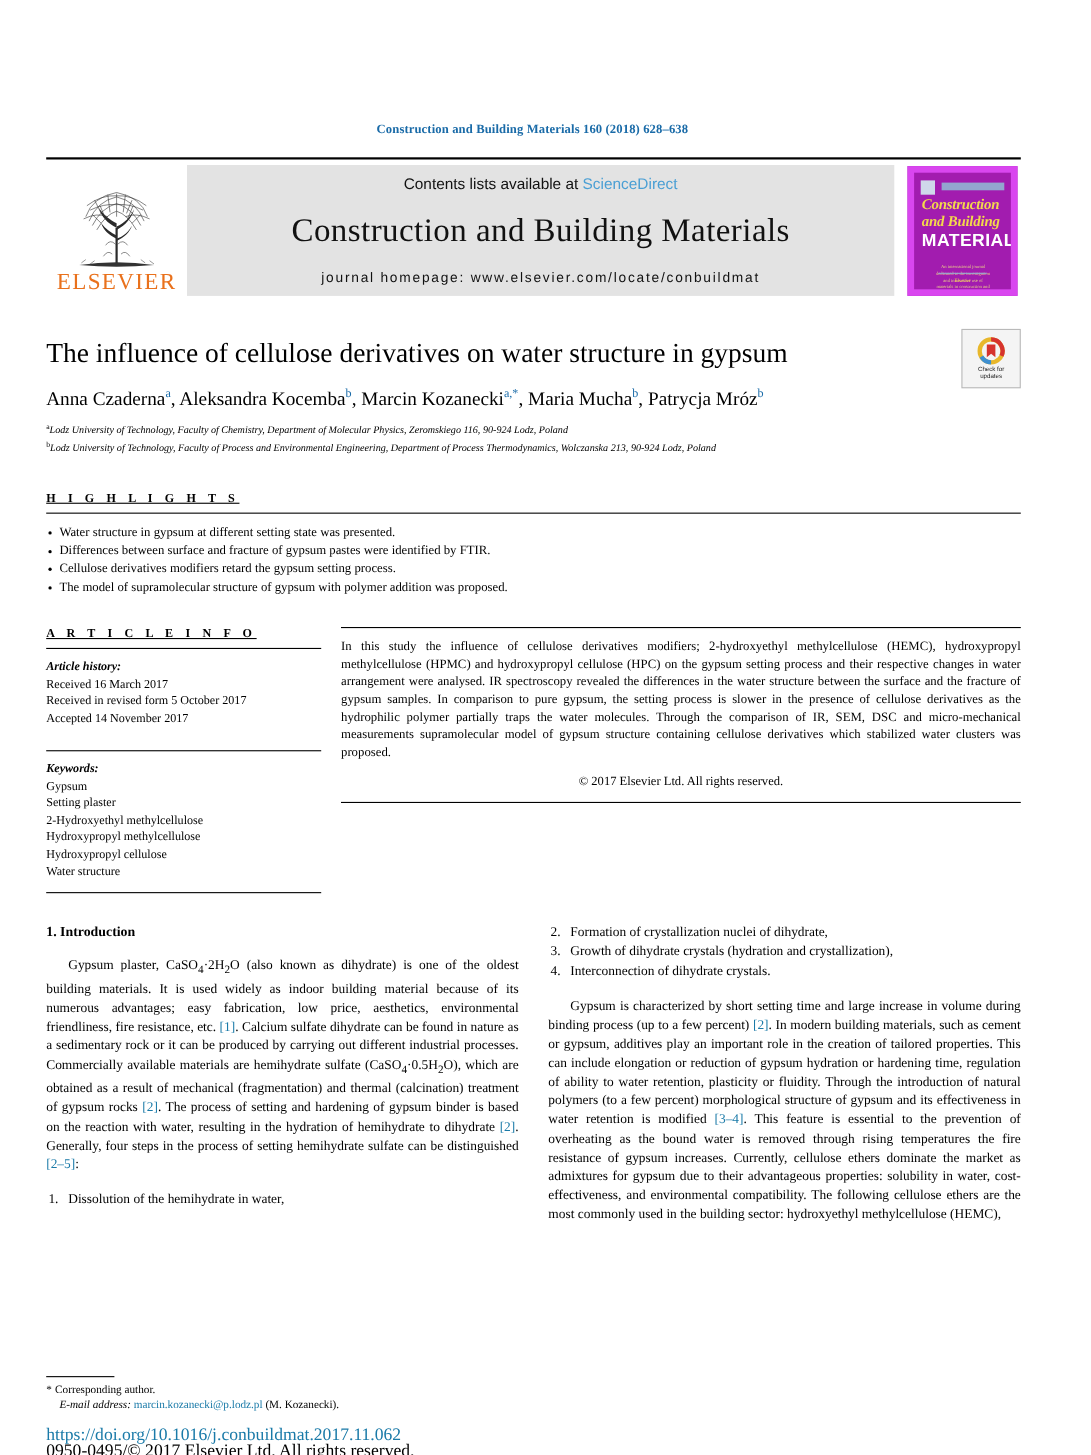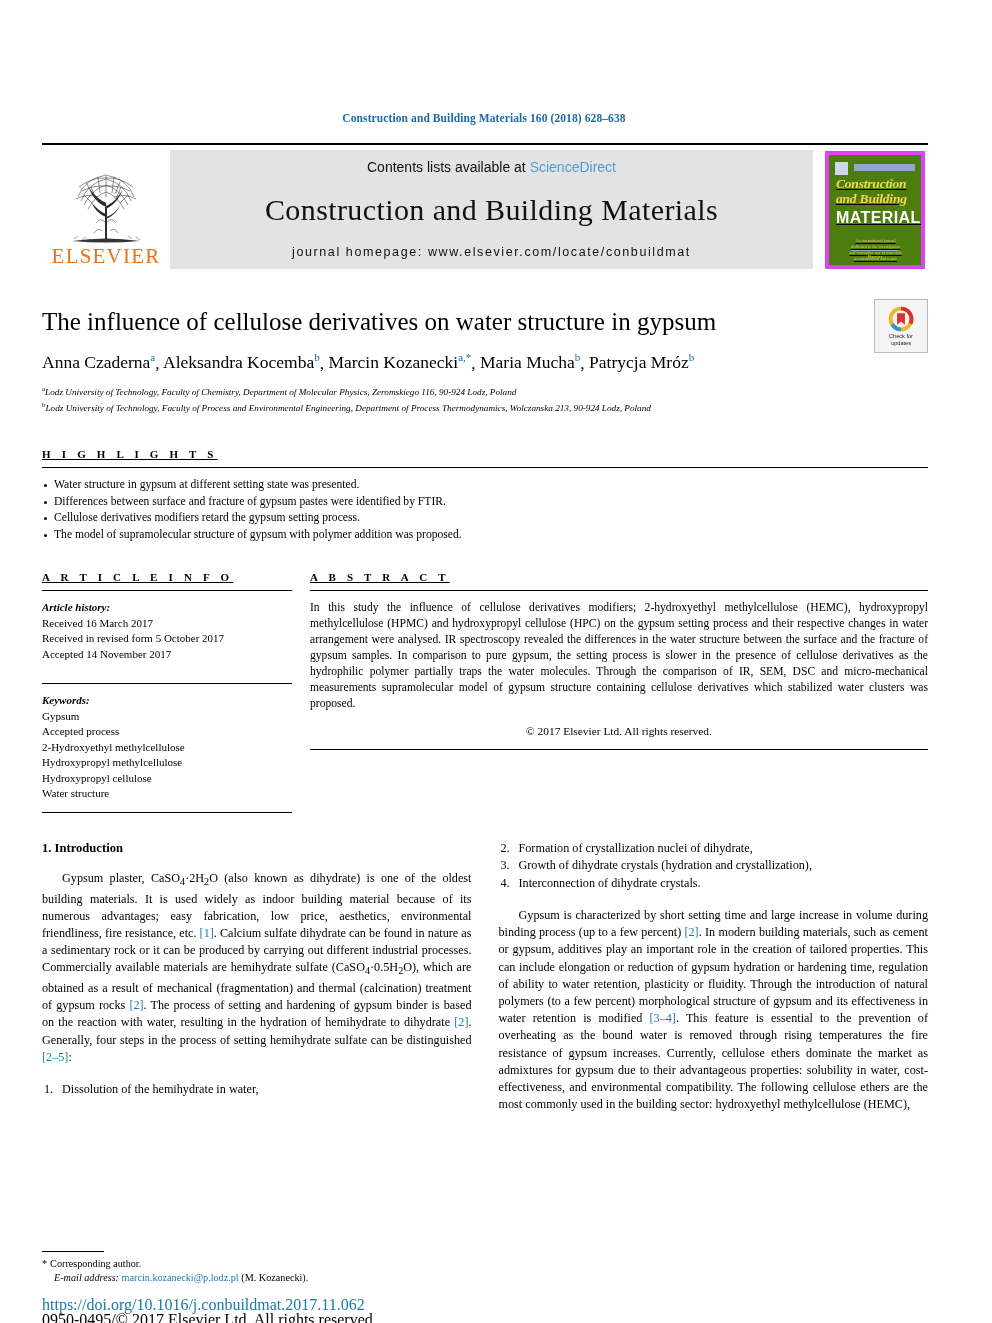--- a/index.html
+++ b/index.html
@@ -91,27 +91,26 @@
     flex: 0 0 106px;
     width: 106px;
     margin-left: 9px;
     display: flex;
     align-items: center;
     justify-content: center;
   }
   .cover-box {
     width: 100px;
     height: 118px;
-    background: #4d7c0f;
-    border: 4px solid #d946ef;
+    background: #a21caf;
+    border: 6px solid #d946ef;
     position: relative;
     box-sizing: border-box;
     padding: 6px 6px 0 7px;
     overflow: hidden;
-    text-decoration: underline;
   }
   .cover-topbar {
     height: 7px;
     background: #93a6cf;
     margin: 3px 0 0 18px;
   }
   .cover-el {
     position: absolute;
     left: 6px; top: 7px;
     width: 13px; height: 13px;
@@ -457,32 +456,31 @@
         <div class="ital">Article history:</div>
         <div>Received 16 March 2017</div>
         <div>Received in revised form 5 October 2017</div>
         <div>Accepted 14 November 2017</div>
       </div>
       <div class="kw-block">
         <hr class="hr-thin">
         <div class="info-body">
           <div class="ital">Keywords:</div>
           <div>Gypsum</div>
-          <div>Accepted process</div>
+          <div>Setting plaster</div>
           <div>2-Hydroxyethyl methylcellulose</div>
           <div>Hydroxypropyl methylcellulose</div>
           <div>Hydroxypropyl cellulose</div>
           <div>Water structure</div>
         </div>
         <hr class="hr-thin" style="margin-top:10px">
       </div>
     </div>
 
     <div class="col-abstract">
-      <span class="sec-label">A B S T R A C T</span>
       <hr class="hr-med">
       <div class="abstract-body">In this study the influence of cellulose derivatives modifiers; 2-hydroxyethyl methylcellulose (HEMC), hydroxypropyl methylcellulose (HPMC) and hydroxypropyl cellulose (HPC) on the gypsum setting process and their respective changes in water arrangement were analysed. IR spectroscopy revealed the differences in the water structure between the surface and the fracture of gypsum samples. In comparison to pure gypsum, the setting process is slower in the presence of cellulose derivatives as the hydrophilic polymer partially traps the water molecules. Through the comparison of IR, SEM, DSC and micro-mechanical measurements supramolecular model of gypsum structure containing cellulose derivatives which stabilized water clusters was proposed.</div>
       <div class="copyright">© 2017 Elsevier Ltd. All rights reserved.</div>
       <hr class="hr-thin" style="margin-top:12px">
     </div>
   </div>
 
   <div class="body-cols">
 
     <div class="bcol">

